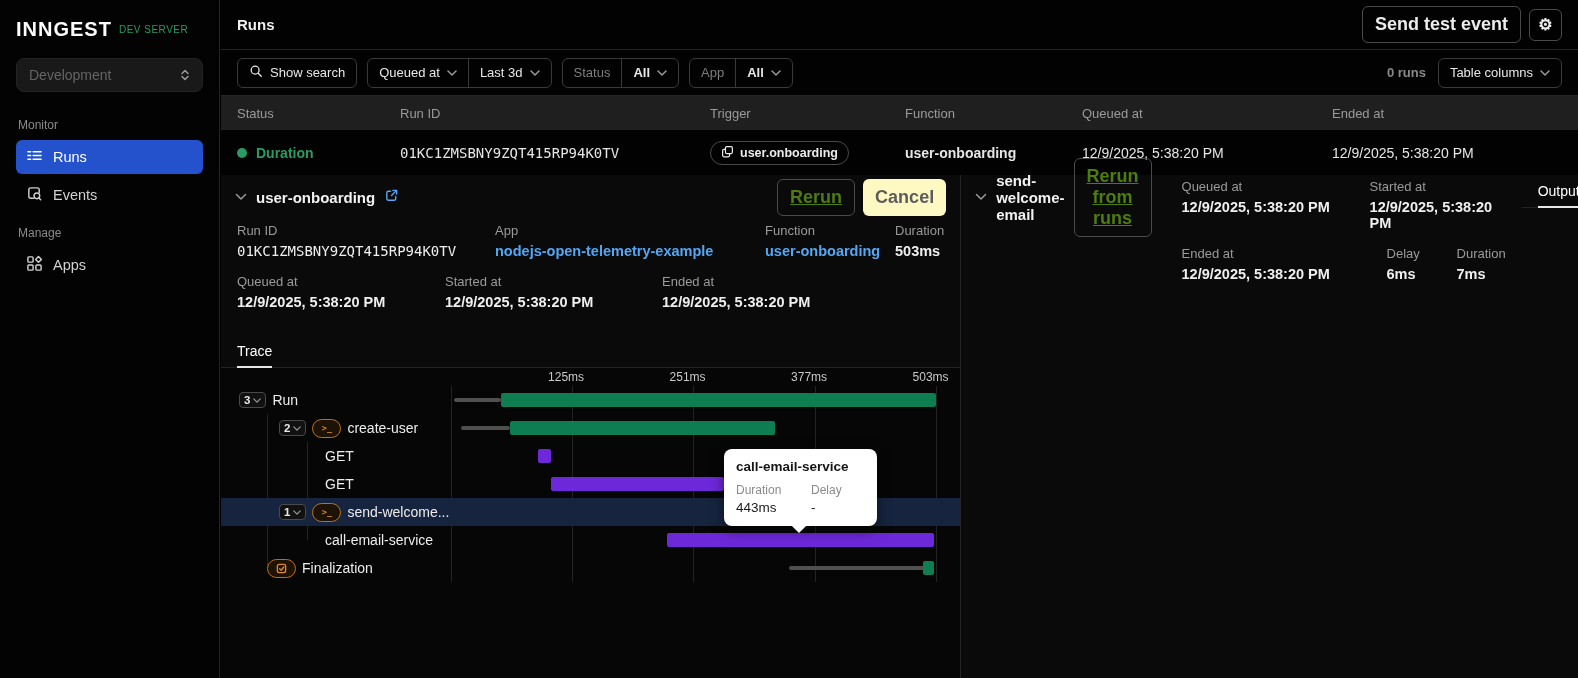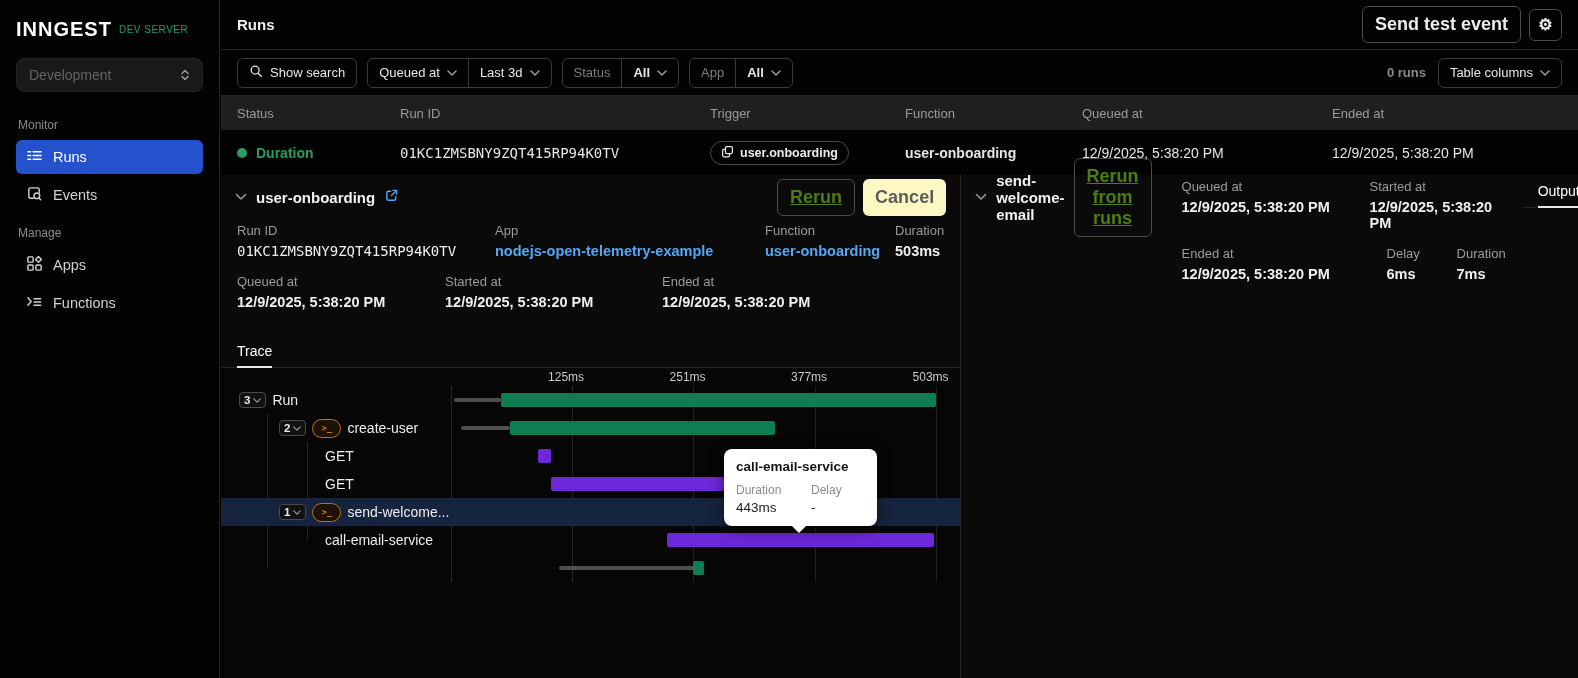--- a/index.html
+++ b/index.html
@@ -155,29 +155,20 @@
     <span>
       <svg class="ic" width="17" height="17" viewBox="0 0 18 18">
           <rect x="2" y="2" width="5.5" height="5.5" rx="1"></rect>
           <rect x="2" y="10.5" width="5.5" height="5.5" rx="1"></rect>
           <rect x="10.5" y="10.5" width="5.5" height="5.5" rx="1"></rect>
           <path d="M13.25 1.6l3.1 3.1-3.1 3.1-3.1-3.1z"></path>
         </svg>
     </span>
     <span>Apps</span>
   </div>
-  <div class="side-item">
-    <span>
-      <svg class="ic" width="17" height="17" viewBox="0 0 18 18">
-          <path d="M2 5l3.5 4L2 13"></path>
-          <path d="M8.5 6h7M8.5 9.5h7M8.5 13h7"></path>
-        </svg>
-    </span>
-    <span>Functions</span>
-  </div>
 </div>
 
 <div class="main">
 
   <div class="topbar">
     <span class="topbar-title">Runs</span>
     <div class="topbar-right">
       <button class="btn">Send test event</button>
       <button class="btn icon-only">
           <span>⚙</span>
@@ -409,20 +400,29 @@
             </div>
             <div class="trow2">
               <div class="tlabel" style="padding-left:104px">
                 <span class="tname">call-email-service</span>
               </div>
               <div class="tchart">
                 <div class="bar" style="left:44.5%;width:55.1%;background:#6d28d9"></div>
               </div>
             </div>
             <div class="trow2">
+              <div class="tlabel" style="padding-left:46px">
+                <span class="step-icon">
+                  <svg class="ic" width="11" height="11" viewBox="0 0 12 12" style="stroke:#e08821">
+                    <rect x="1.5" y="1.5" width="9" height="9" rx="2"></rect>
+                    <path d="M4 6.2l1.7 1.7L8.5 4.4"></path>
+                  </svg>
+                </span>
+                <span class="tname">Finalization</span>
+              </div>
               <div class="tchart">
                 <div class="qline" style="left:69.7%;width:28.2%"></div>
                 <div class="bar" style="left:97.3%;width:2.3%;background:#0e7d52"></div>
               </div>
             </div>
           </div>
         <div class="tooltip">
           <div class="tt-title">call-email-service</div>
           <div class="tt-grid">
             <span class="tt-lab">Duration</span>

